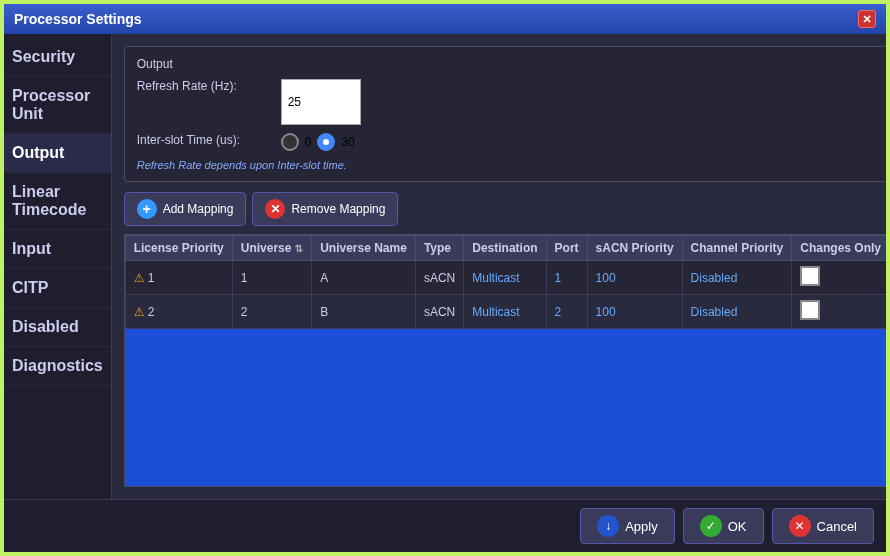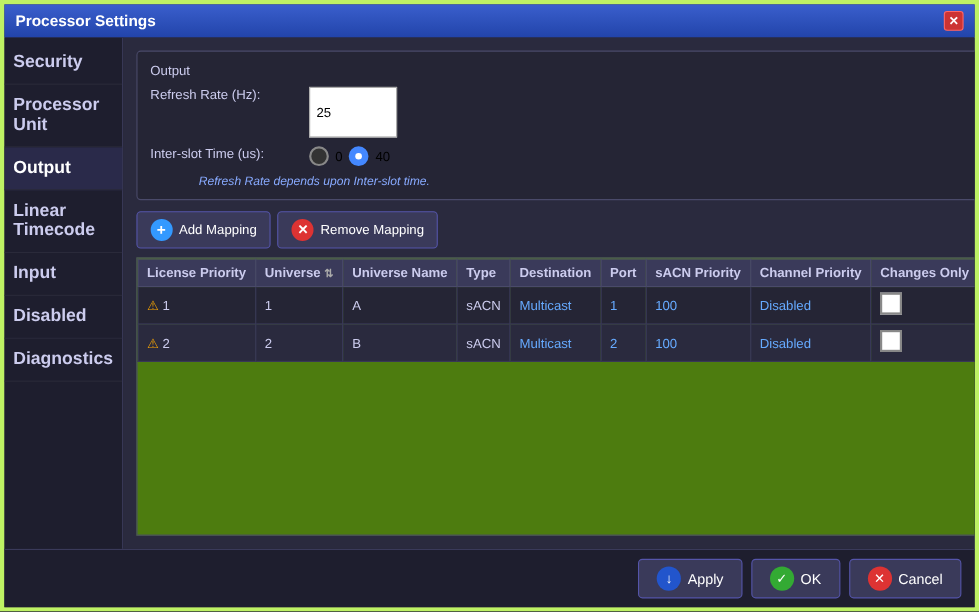--- a/index.html
+++ b/index.html
@@ -58,37 +58,37 @@
 
     .radio-group { display: flex; align-items: center; gap: 6px; }
 
     .radio-circle {
       width: 18px; height: 18px; border-radius: 50%; border: 2px solid #888;
       background: #333; display: flex; align-items: center; justify-content: center;
     }
     .radio-circle.selected { border-color: #4488ff; background: #4488ff; }
     .radio-circle.selected::after { content: ''; width: 6px; height: 6px; border-radius: 50%; background: white; }
 
-    .note-text { color: #88aaff; font-style: italic; font-size: 11px; margin-left: 44px; }
+    .note-text { color: #88aaff; font-style: italic; font-size: 11px; }
 
     
     .toolbar { display: flex; gap: 6px; margin-bottom: 8px; }
 
     .toolbar-btn {
       display: flex; align-items: center; gap: 6px;
       padding: 6px 12px; border-radius: 4px; cursor: pointer;
       font-size: 12px; border: 1px solid #5555aa; background: #3a3a5a; color: white;
     }
 
     .btn-icon-add { width: 20px; height: 20px; border-radius: 50%; background: #3399ff; display: flex; align-items: center; justify-content: center; color: white; font-size: 14px; font-weight: bold; }
     .btn-icon-remove { width: 20px; height: 20px; border-radius: 50%; background: #dd3333; display: flex; align-items: center; justify-content: center; color: white; font-size: 12px; font-weight: bold; }
 
     
     .table-container {
-      flex: 1; border: 1px solid #4a4a6a; overflow-y: auto; background: #4d7c0f;
+      flex: 1; border: 1px solid #4a4a6a; overflow-y: auto; background: #1d4ed8;
     }
 
     table { width: 100%; border-collapse: collapse; font-size: 12px; }
     thead tr { background: #3a3a5a; }
     thead th {
       padding: 5px 8px; color: #ccccee; font-weight: bold; border: 1px solid #4a4a6a;
       text-align: left; white-space: nowrap;
     }
     tbody tr { background: #252535; }
     tbody tr:nth-child(even) { background: #2a2a3e; }
@@ -136,20 +136,23 @@
         <span>Processor Unit</span>
       </div>
       <div class="sidebar-item active">
         <span>Output</span>
       </div>
       <div class="sidebar-item">
         <span>Linear Timecode</span>
       </div>
       <div class="sidebar-item">
         <span>Input</span>
+      </div>
+      <div class="sidebar-item">
+        <span>CITP</span>
       </div>
       <div class="sidebar-item">
         <span>Disabled</span>
       </div>
       <div class="sidebar-item">
         <span>Diagnostics</span>
       </div>
     </div>
 
     <div class="main-panel">
@@ -161,21 +164,21 @@
           <span class="field-label">Refresh Rate (Hz):</span>
           <input class="text-input" type="text" value="25" style="">
         </div>
 
         <div class="field-row">
           <span class="field-label">Inter-slot Time (us):</span>
           <div class="radio-group">
             <div class="radio-circle"></div>
             <span>0</span>
             <div class="radio-circle selected"></div>
-            <span>40</span>
+            <span>30</span>
           </div>
         </div>
 
         <div class="note-text">Refresh Rate depends upon Inter-slot time.</div>
       </div>
 
       <div class="toolbar">
         <div class="toolbar-btn">
           <div class="btn-icon-add">+</div>
           <span>Add Mapping</span>

